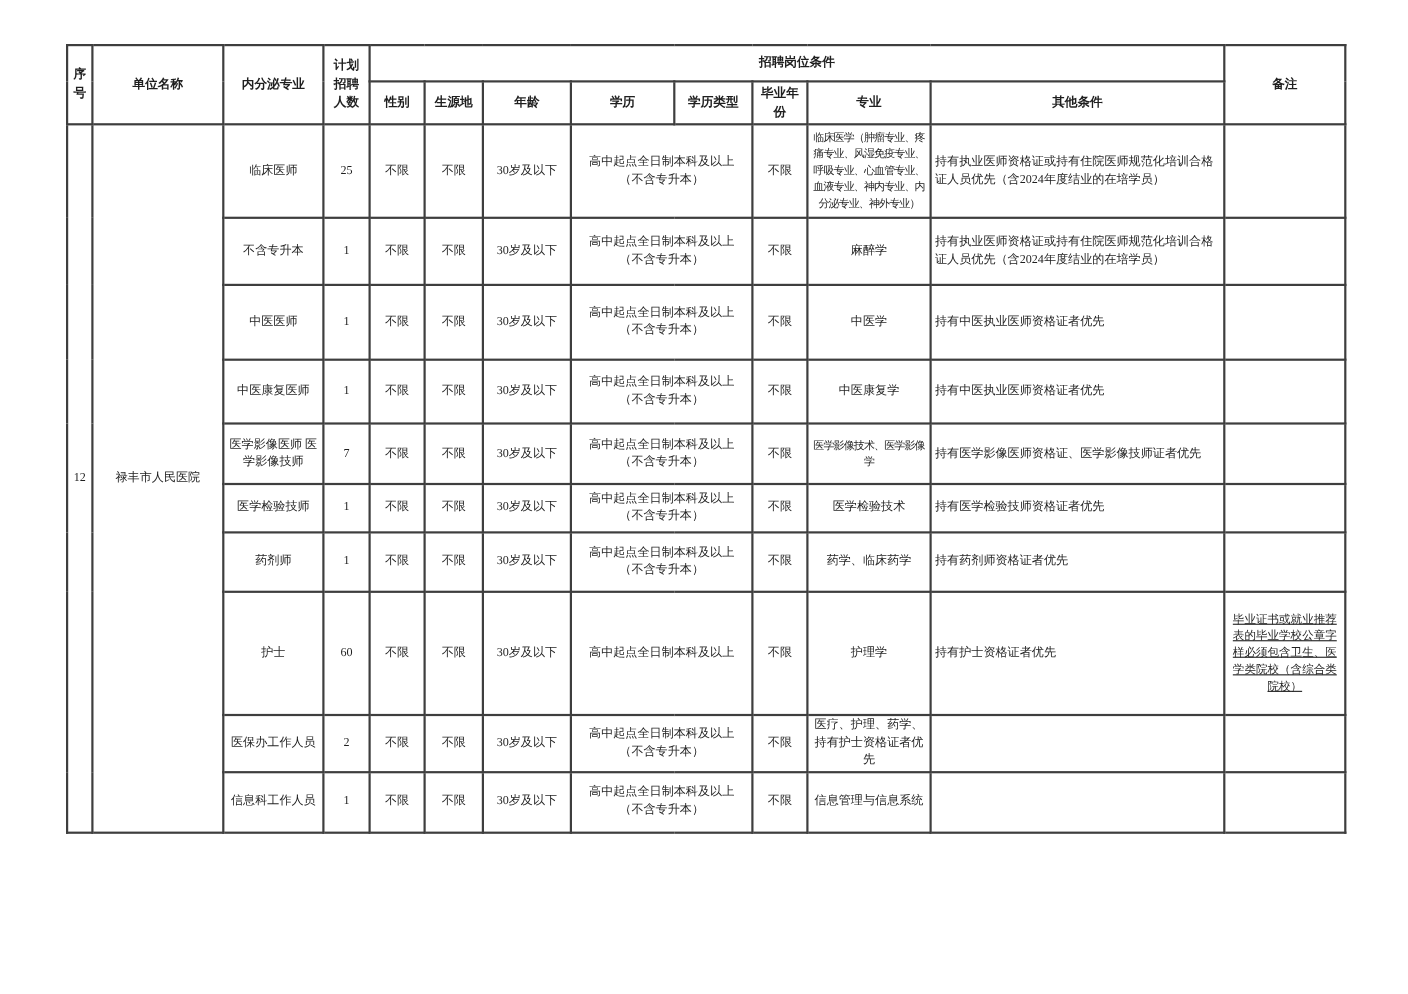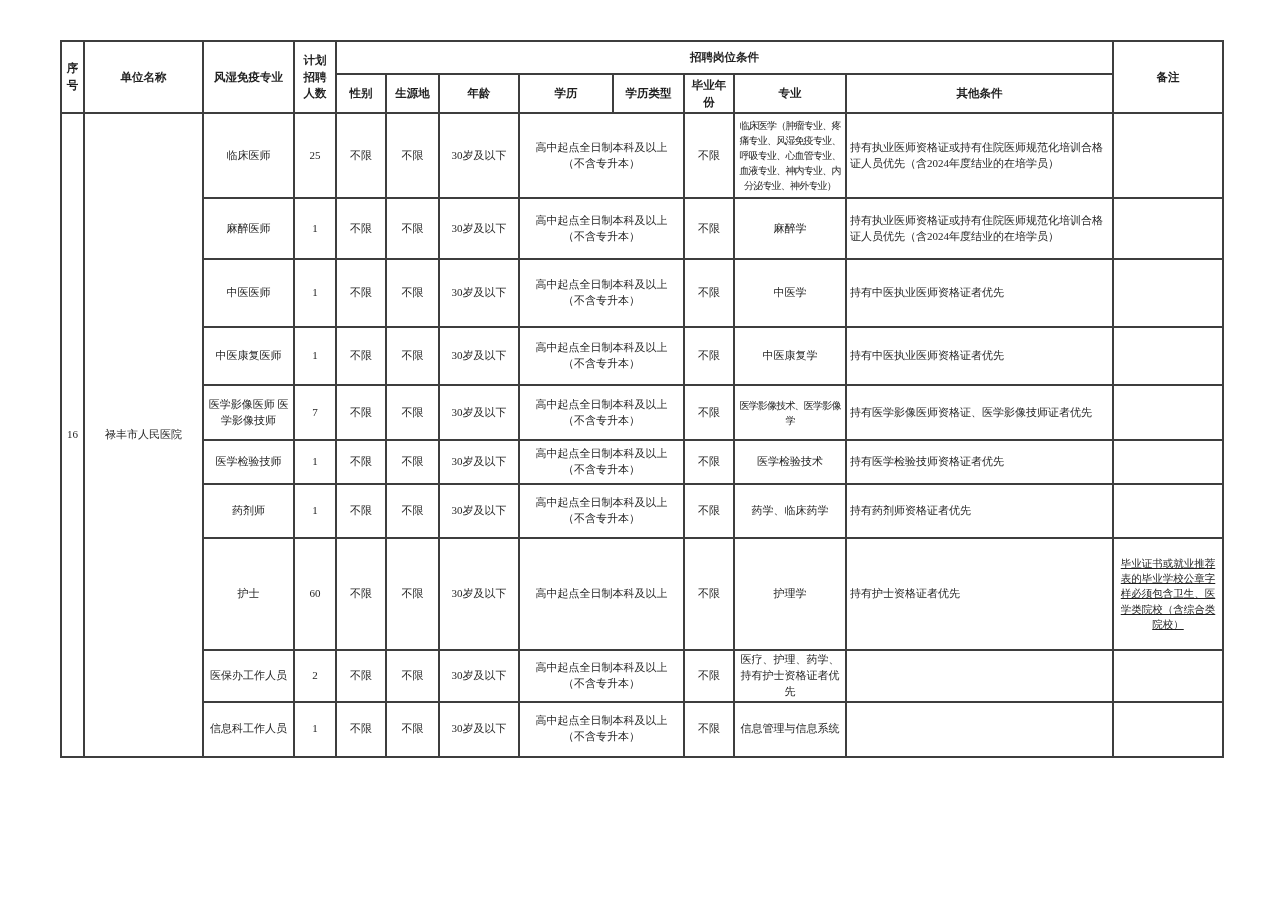--- a/index.html
+++ b/index.html
@@ -39,54 +39,54 @@
     <col style="width:71px">
         <col style="width:50px">
         <col style="width:112px">
         <col style="width:267px">
     <col style="width:110px">
   </colgroup>
   <thead>
     <tr style="height:33px">
       <th rowspan="2">序号</th>
       <th rowspan="2">单位名称</th>
-      <th rowspan="2">风湿免疫专业</th>
+      <th rowspan="2">内分泌专业</th>
       <th rowspan="2">计划招聘人数</th>
       <th colspan="8">招聘岗位条件</th>
       <th rowspan="2">备注</th>
     </tr>
     <tr style="height:39px">
       <th>性别</th>
       <th>生源地</th>
       <th>年龄</th>
       <th>学历</th>
       <th>学历类型</th>
       <th>毕业年份</th>
       <th>专业</th>
       <th>其他条件</th>
     </tr>
   </thead>
   <tbody>
     <tr style="height:85px">
-      <td rowspan="10">16</td>
+      <td rowspan="10">12</td>
       <td rowspan="10">禄丰市人民医院</td>
       <td>临床医师</td>
       <td>25</td>
       <td>不限</td>
       <td>不限</td>
       <td>30岁及以下</td>
       <td colspan="2">高中起点全日制本科及以上
 （不含专升本）</td>
       <td>不限</td>
       <td class="tight">临床医学（肿瘤专业、疼痛专业、风湿免疫专业、呼吸专业、心血管专业、血液专业、神内专业、内分泌专业、神外专业）</td>
       <td class="left">持有执业医师资格证或持有住院医师规范化培训合格证人员优先（含2024年度结业的在培学员）</td>
       <td class="note"></td>
     </tr>
     <tr style="height:61px">
-      <td>麻醉医师</td>
+      <td>不含专升本</td>
       <td>1</td>
       <td>不限</td>
       <td>不限</td>
       <td>30岁及以下</td>
       <td colspan="2">高中起点全日制本科及以上
 （不含专升本）</td>
       <td>不限</td>
       <td>麻醉学</td>
       <td class="left">持有执业医师资格证或持有住院医师规范化培训合格证人员优先（含2024年度结业的在培学员）</td>
       <td class="note"></td>

